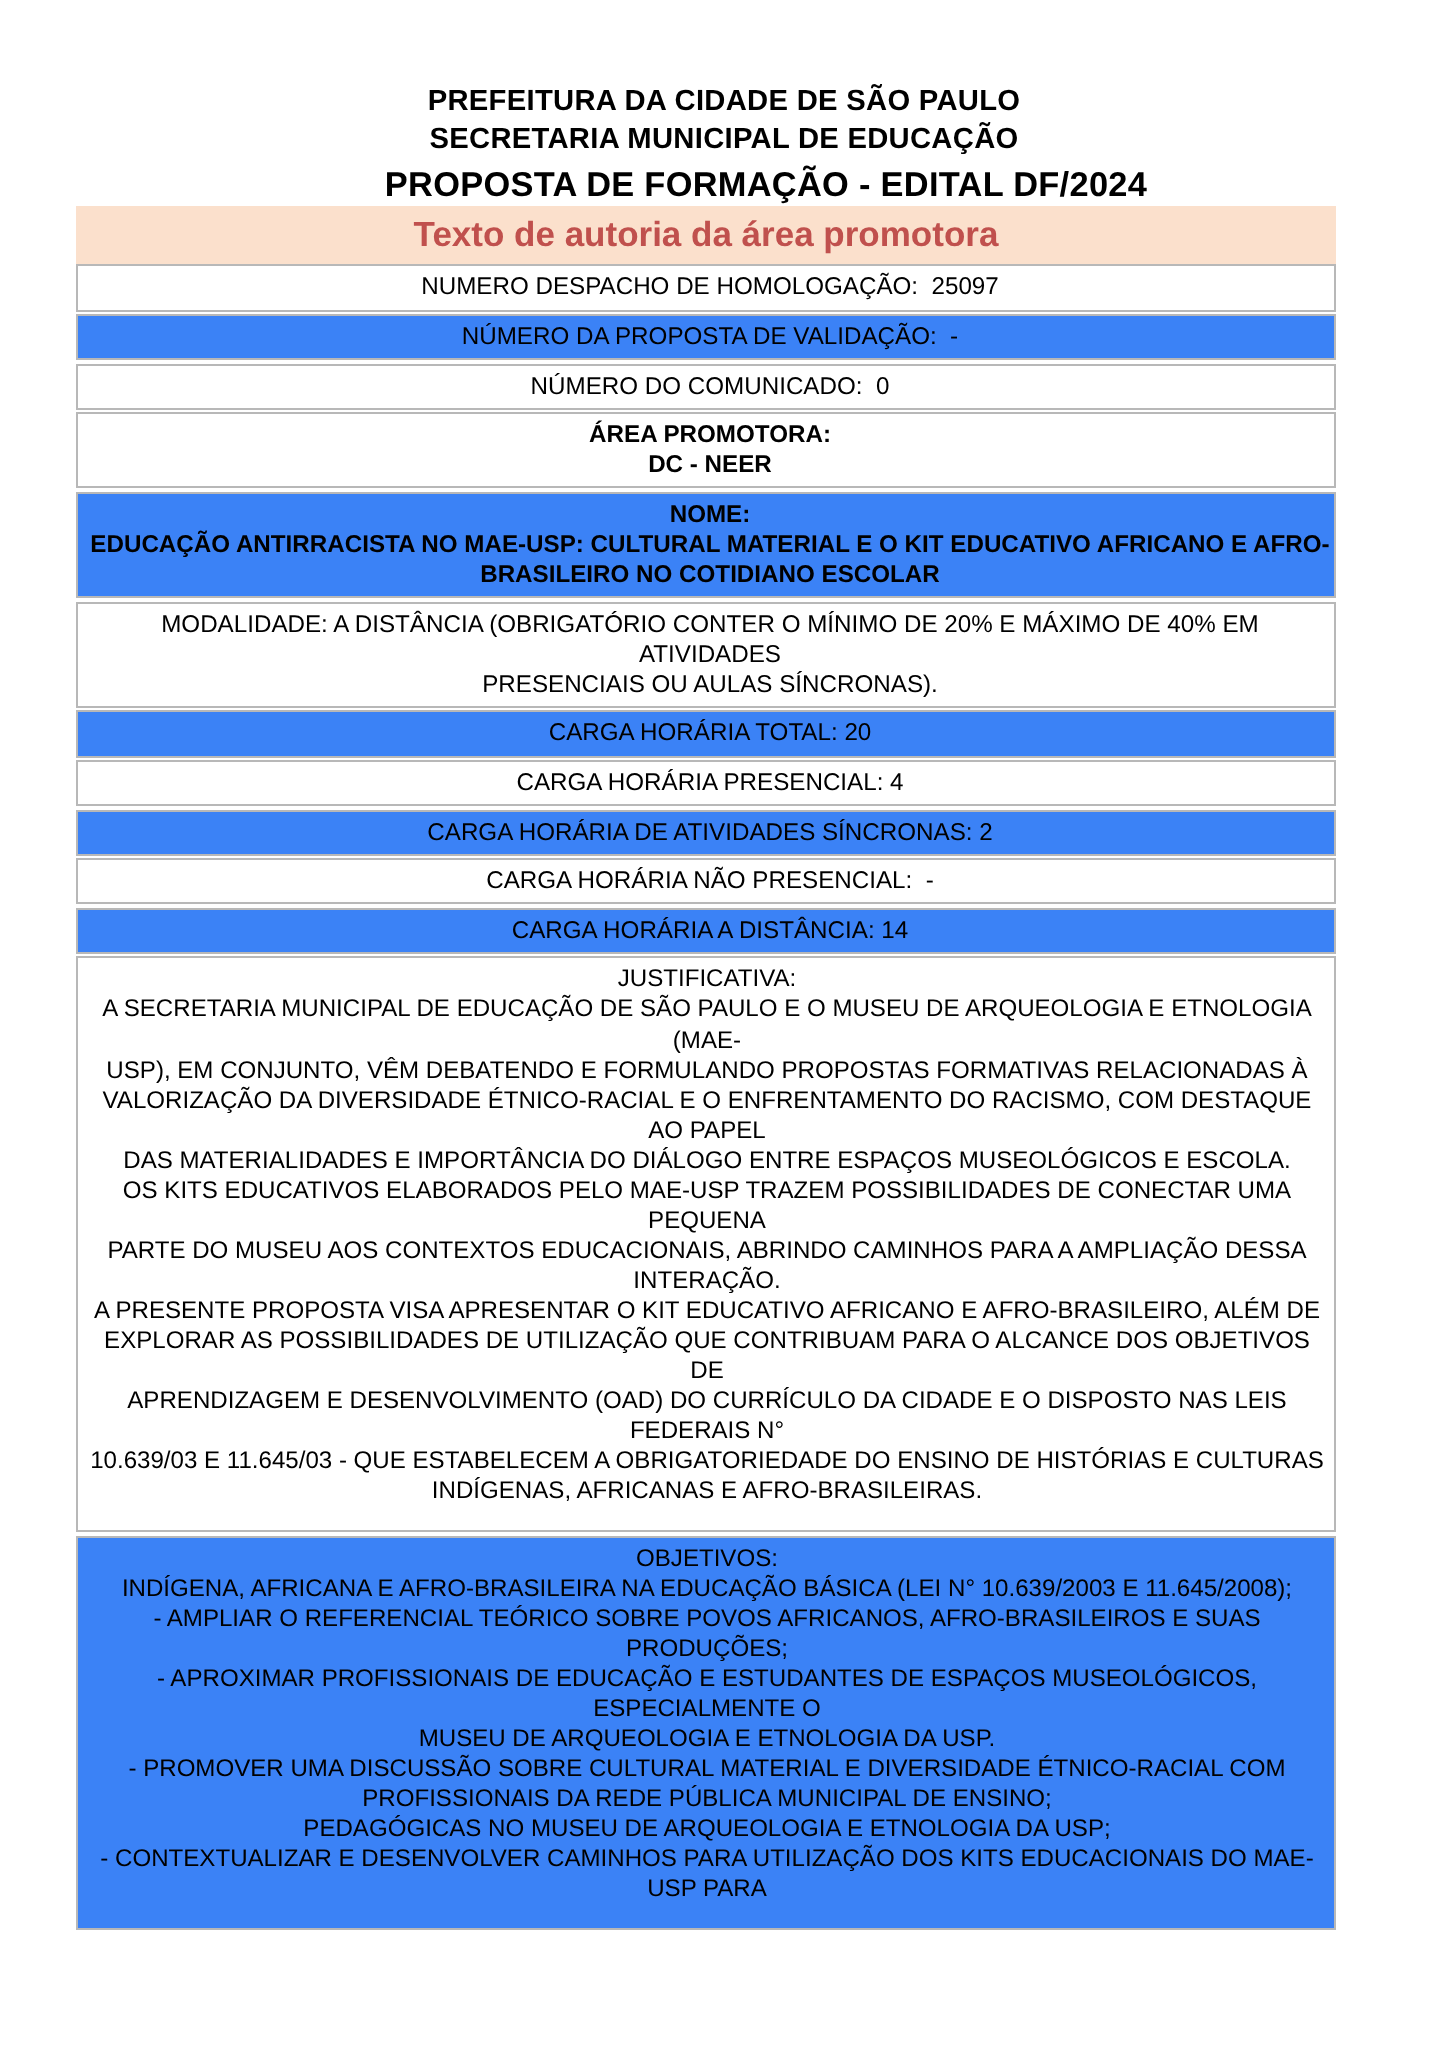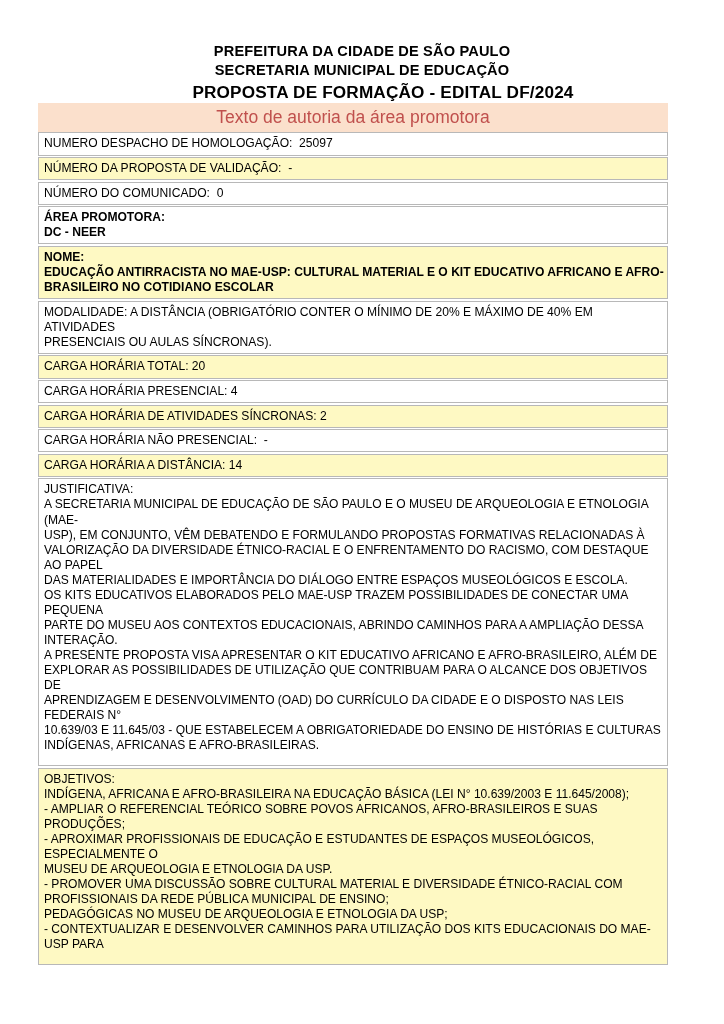--- a/index.html
+++ b/index.html
@@ -53,36 +53,37 @@
 
   .banner-row {
     background: #fbe0cc;
     text-align: center;
     padding: 2px 0 5px 0;
     height: 29px;
     box-sizing: border-box;
   }
   .banner-row .banner-text {
     color: #c0504d;
-    font-weight: normal;
+    font-weight: bold;
     font-size: 17.5px;
     line-height: 25px;
   }
 
   .row {
     box-sizing: border-box;
     border: 1px solid #b8b8b8;
     padding: 3px 1px 3px 5px;
     font-size: 12.1px;
     line-height: 15.1px;
     background: #ffffff;
     margin-bottom: 1.5px;
+    text-align: center;
   }
   .row.alt {
-    background: #fef9c3;
+    background: #3b82f6;
   }
   .row.bold {
     font-weight: bold;
   }
   .row .ln {
     display: block;
     white-space: pre-wrap;
   }
 
   .row.block {

